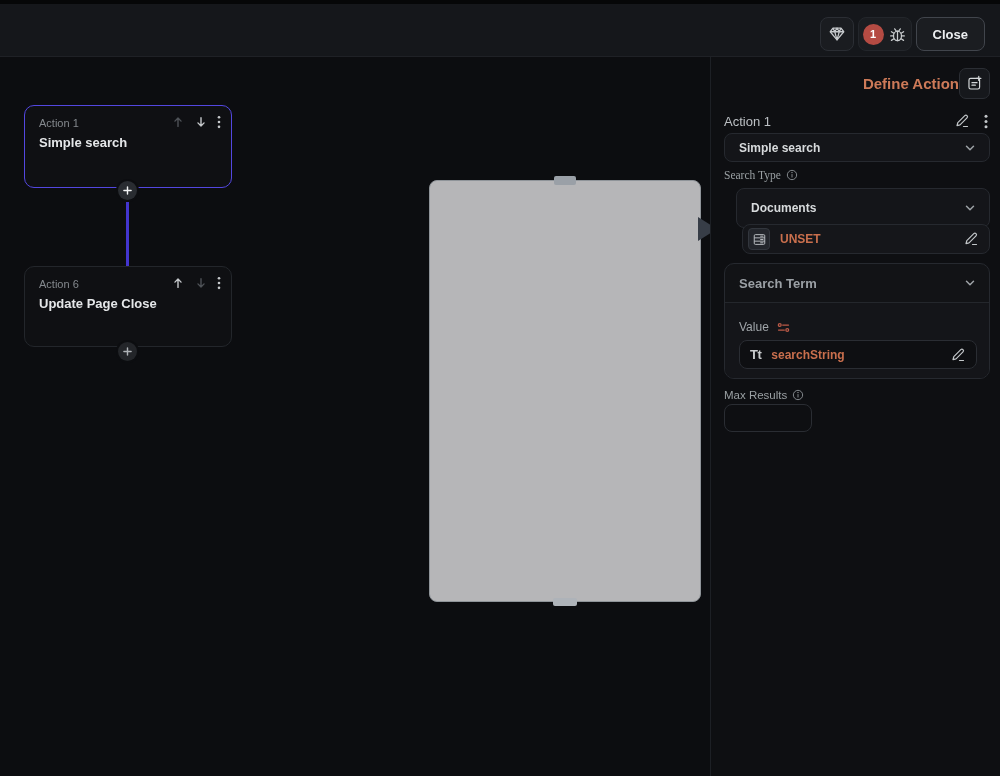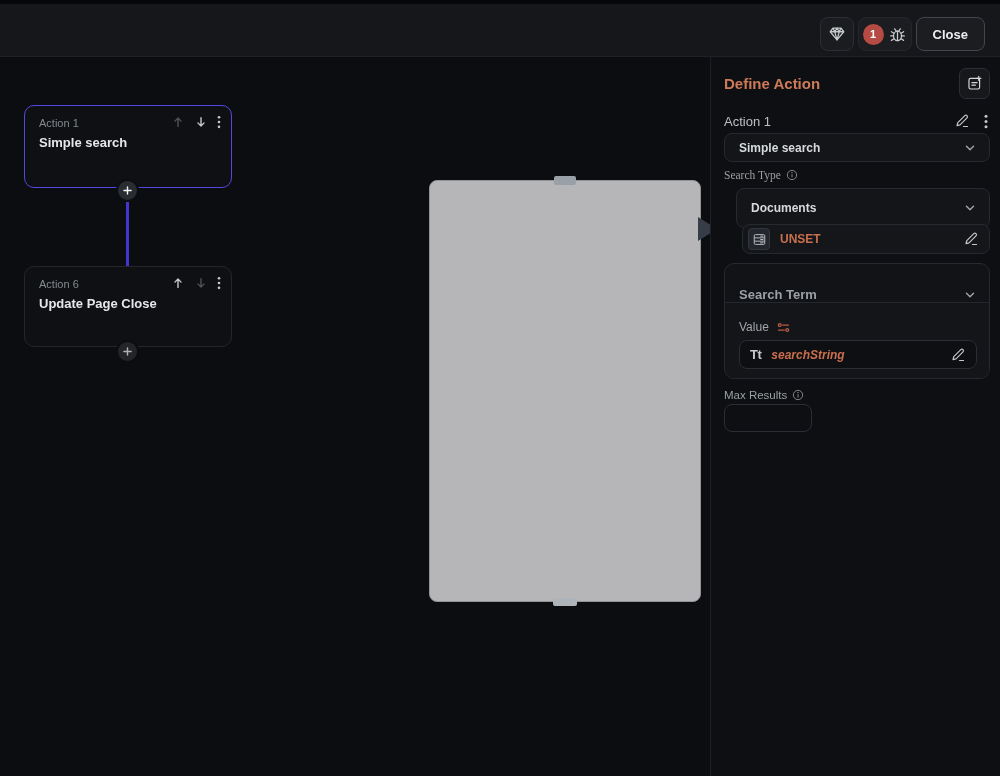--- a/index.html
+++ b/index.html
@@ -49,21 +49,21 @@
 
   
   .callout-arrow { position:absolute; left:698px; top:160px; width:0; height:0;
     border-top:12px solid transparent; border-bottom:12px solid transparent;
     border-left:19px solid #373d47; }
 
   
   .sidebar { position:absolute; left:710px; top:57px; width:290px; bottom:0;
     background:#0e0f12; border-left:1px solid #1d2025; }
   .sb-title-row { position:absolute; left:13px; right:10px; top:10px; height:32px;
-    display:flex; align-items:center; justify-content:space-between; }
+    display:flex; align-items:center; justify-content:flex-end; }
   .sb-title { font-size:15px; font-weight:700; color:var(--accent-orange,#cd7a58); }
   .sb-add-btn { width:31px; height:31px; border-radius:7px; background:#16181c; border:1px solid #2b2e34;
     display:flex; align-items:center; justify-content:center; color:#d4d7d9; cursor:pointer; }
 
   .sb-action-row { position:absolute; left:13px; right:12px; top:52px; height:24px;
     display:flex; align-items:center; }
   .sb-action-label { font-size:13px; color:#bcc0c4; flex:1; }
   .sb-action-row .icon-hit { color:#c3c7ca; margin-left:14px; }
 
   .sel { position:absolute; left:13px; right:10px; height:29px; border-radius:8px;
@@ -82,31 +82,31 @@
 
   .unset-row { position:absolute; left:13px; right:10px; top:167px; height:30px; border-radius:8px;
     background:#15161a; border:1px solid #26292f; display:flex; align-items:center; padding:0 10px 0 5px;margin-left:18px; }
   .unset-iconbox { width:22px; height:22px; border-radius:4px; background:#23262c; border:1px solid #32363d;
     display:flex; align-items:center; justify-content:center; color:#b9bdc1; cursor:pointer; }
   .unset-text { flex:1; margin-left:10px; font-size:12px; font-weight:700; color:var(--value-orange,#c96f4d); }
   .edit-btn { color:#c3c7ca; }
 
   .term-card { position:absolute; left:13px; right:10px; top:206px; height:116px; border-radius:10px;
     border:1px solid #26292f; background:#121316; overflow:hidden; }
-  .term-head { height:38px; display:flex; align-items:flex-end; padding:0 12px 0 14px; cursor:pointer; }
+  .term-head { height:38px; display:flex; align-items:center; padding:0 12px 0 14px; cursor:pointer; }
   .term-title { flex:1; font-size:13px; font-weight:700; color:#9ba0a5; }
   .term-body { position:absolute; left:0; right:0; top:38px; bottom:0; background:#141519;
     border-top:1px solid #24272c; }
   .value-label-row { position:absolute; left:14px; top:17px; display:flex; align-items:center; gap:7px; }
   .value-label { font-size:12px; color:#a0a5a9; }
   .sliders-ic { color:#bb5a47; display:flex; }
   .value-input-row { position:absolute; left:14px; right:12px; top:37px; height:29px; border-radius:8px;
     background:#0e0f12; border:1px solid #2a2d33; display:flex; align-items:center; padding:0 10px; }
   .tt-glyph { font-size:13px; font-weight:700; color:#c9ccce; letter-spacing:-0.5px; }
-  .value-text { flex:1; margin-left:10px; font-size:12px; font-weight:700; color:var(--value-orange,#c96f4d);font-style:italic; }
+  .value-text { flex:1; margin-left:10px; font-size:12px; font-weight:700; color:var(--value-orange,#c96f4d); }
 
   .max-input { position:absolute; left:13px; top:347px; width:88px; height:28px; border-radius:8px;
     background:transparent; border:1px solid #2a2d33; color:#d7dadc; font-size:12px; padding:0 8px;
     font-family:inherit; outline:none; }
 
   svg { display:block; }
 </style>
 </head>
 <body>
 

